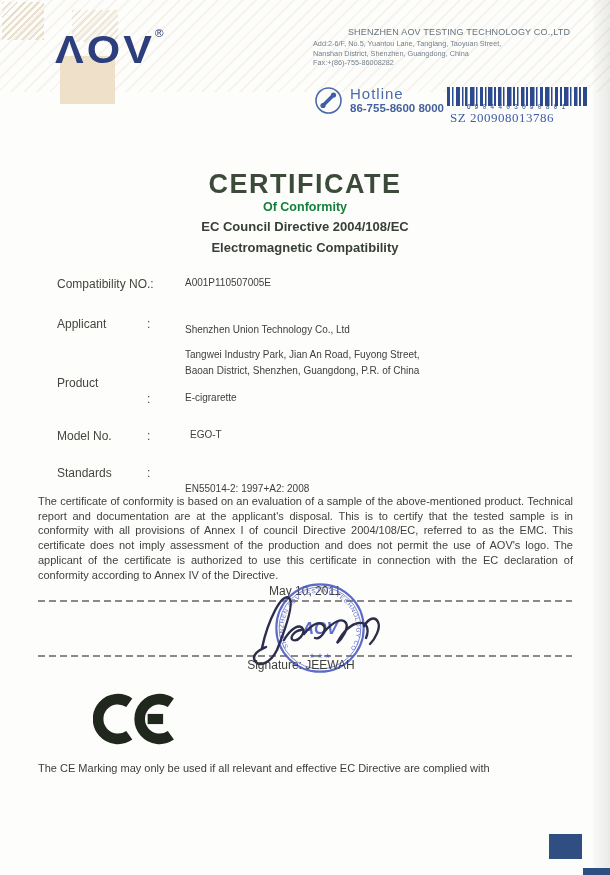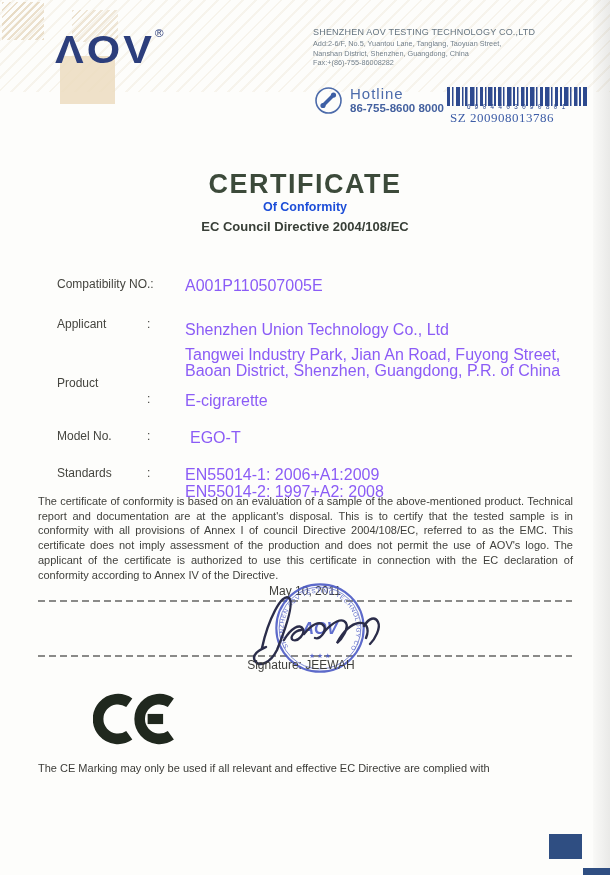--- a/index.html
+++ b/index.html
@@ -23,51 +23,51 @@
   .scan-edge{left:593px;top:0;width:17px;height:875px;
     background:linear-gradient(90deg, rgba(60,60,60,0.02), rgba(60,60,60,0.10));}
 
   
   .logo{left:55px;top:26px;font-size:43px;font-weight:800;color:#2c3e7c;
     letter-spacing:3px;line-height:1;transform:scaleY(0.92);}
   .logo .reg{font-size:12px;font-weight:400;vertical-align:28px;letter-spacing:0;}
 
   
   .company{left:313px;top:27px;width:292px;color:#6b7a87;}
-  .company .name{font-size:9px;letter-spacing:0.2px;margin-bottom:2px;color:#64737f;}
+  .company .name{font-size:9px;letter-spacing:0.2px;margin-bottom:2px;color:#64737f;text-align:center;}
   .company .addr{font-size:7.3px;line-height:9.6px;color:#74818c;}
 
   
   .hotline-icon{left:314px;top:86px;}
   .hotline-word{left:350px;top:85px;font-size:15px;color:#4c6baa;letter-spacing:1px;}
   .hotline-num{left:350px;top:102px;font-size:11.5px;font-weight:bold;color:#44619f;}
 
   
   .barcode{left:447px;top:87px;}
   .bar-digits{left:447px;top:104px;width:142px;text-align:center;
     font-family:Liberation Mono, monospace;font-size:6.5px;letter-spacing:4px;
     color:#2e4a8f;white-space:nowrap;overflow:hidden;}
   .bar-num{left:450px;top:110px;width:140px;text-align:left;
     font-family:"Liberation Serif","DejaVu Serif",serif;font-size:13px;
     letter-spacing:0.5px;color:#3c5ca6;}
 
   
   .title-main{left:0;top:169px;width:610px;text-align:center;font-size:27px;
     font-weight:bold;letter-spacing:1.5px;color:#3c4a3a;}
   .title-sub1{left:0;top:200px;width:610px;text-align:center;font-size:12.5px;
-    font-weight:bold;color:#1d4ed8;}
+    font-weight:bold;color:#15803d;}
   .title-sub2{left:0;top:219px;width:610px;text-align:center;font-size:13px;
     font-weight:bold;color:#383f37;}
   .title-sub3{left:0;top:240px;width:610px;text-align:center;font-size:13px;
     font-weight:bold;color:#383f37;}
 
   
   .flabel{left:57px;width:95px;font-size:12px;color:#45453f;}
   .fcolon{left:147px;width:10px;font-size:12px;color:#45453f;}
-  .fvalue{left:185px;width:390px;font-size:16px;color:#8b5cf6;}
+  .fvalue{left:185px;width:390px;font-size:10px;color:#404040;}
   .lh25{line-height:25px;}
 
   
   .body-par{left:38px;top:494px;width:535px;font-size:11px;line-height:14.7px;
     text-align:justify;color:#3f3f3b;}
 
   
   .date-line{left:0;top:584px;width:610px;text-align:center;font-size:12px;color:#3f3f3b;}
   .dash{height:2px;background:repeating-linear-gradient(90deg,#8a8a88 0 7px, transparent 7px 11px);}
   .dash1{left:38px;top:600px;width:534px;}
@@ -151,41 +151,41 @@
           <rect x="136" y="0" width="4" height="19"></rect>
       </g>
     </svg>
   </div>
   <div class="abs bar-digits">6904403090801</div>
   <div class="abs bar-num">SZ 200908013786</div>
 
   <div class="abs title-main">CERTIFICATE</div>
   <div class="abs title-sub1">Of Conformity</div>
   <div class="abs title-sub2">EC Council Directive 2004/108/EC</div>
+  <div class="abs title-sub3">Electromagnetic Compatibility</div>
 
   <div class="abs flabel" style="top:277px;width:140px;">Compatibility NO.:</div>
   <div class="abs fvalue" style="top:277px;">A001P110507005E</div>
 
   <div class="abs flabel" style="top:317px;">Applicant</div>
   <div class="abs fcolon" style="top:317px;">:</div>
   <div class="abs fvalue lh25" style="top:317px;">Shenzhen Union Technology Co., Ltd</div>
   <div class="abs fvalue lh25" style="top:342px;">Tangwei Industry Park, Jian An Road, Fuyong Street,</div>
   <div class="abs fvalue lh25" style="top:358px;">Baoan District, Shenzhen, Guangdong, P.R. of China</div>
 
   <div class="abs flabel" style="top:376px;">Product</div>
   <div class="abs fcolon" style="top:392px;">:</div>
   <div class="abs fvalue" style="top:392px;">E-cigrarette</div>
 
   <div class="abs flabel" style="top:429px;">Model No.</div>
   <div class="abs fcolon" style="top:429px;">:</div>
   <div class="abs fvalue" style="top:429px;left:190px;">EGO-T</div>
 
   <div class="abs flabel" style="top:466px;">Standards</div>
   <div class="abs fcolon" style="top:466px;">:</div>
-  <div class="abs fvalue" style="top:466px;">EN55014-1: 2006+A1:2009</div>
   <div class="abs fvalue" style="top:483px;">EN55014-2: 1997+A2: 2008</div>
 
   <div class="abs body-par">The certificate of conformity is based on an evaluation of a sample of the above-mentioned product. Technical report and documentation are at the applicant's disposal. This is to certify that the tested sample is in conformity with all provisions of Annex I of council Directive 2004/108/EC, referred to as the EMC. This certificate does not imply assessment of the production and does not permit the use of AOV's logo. The applicant of the certificate is authorized to use this certificate in connection with the EC declaration of conformity according to Annex IV of the Directive.</div>
 
   <div class="abs date-line">May 10, 2011</div>
   <div class="abs dash dash1"></div>
   <div class="abs dash dash2"></div>
 
   <div class="abs stamp">
     <svg width="96" height="96" viewBox="0 0 100 100" opacity="0.9">

